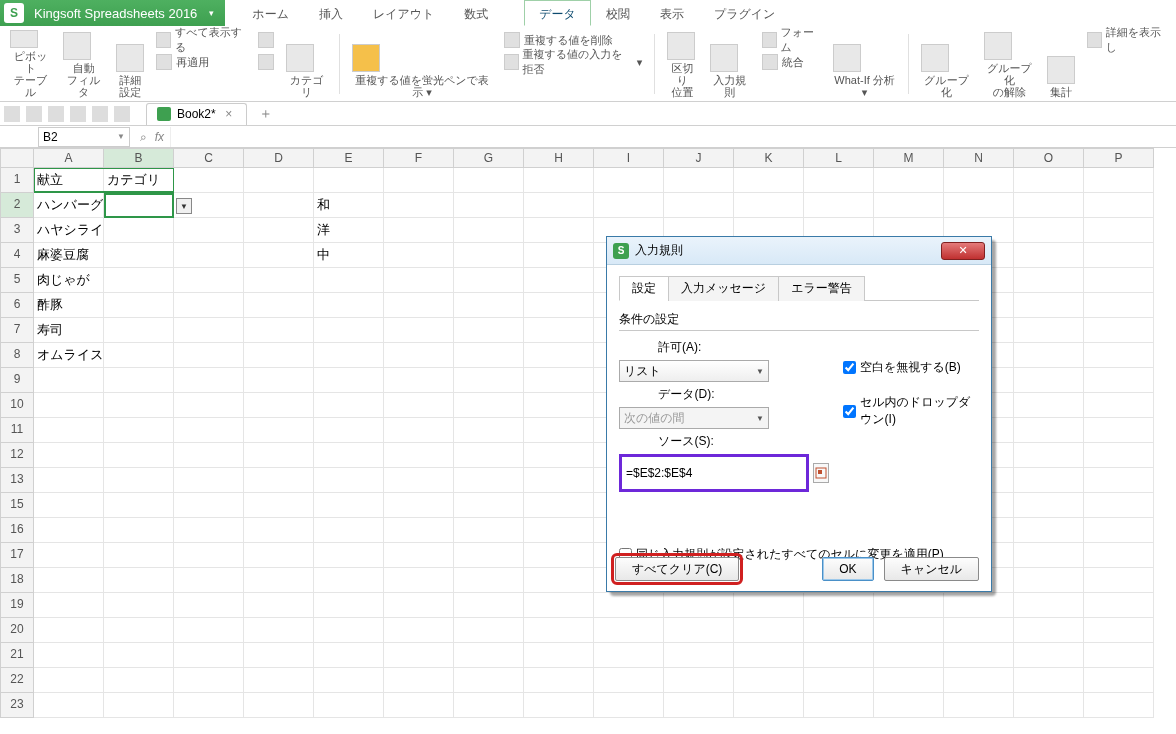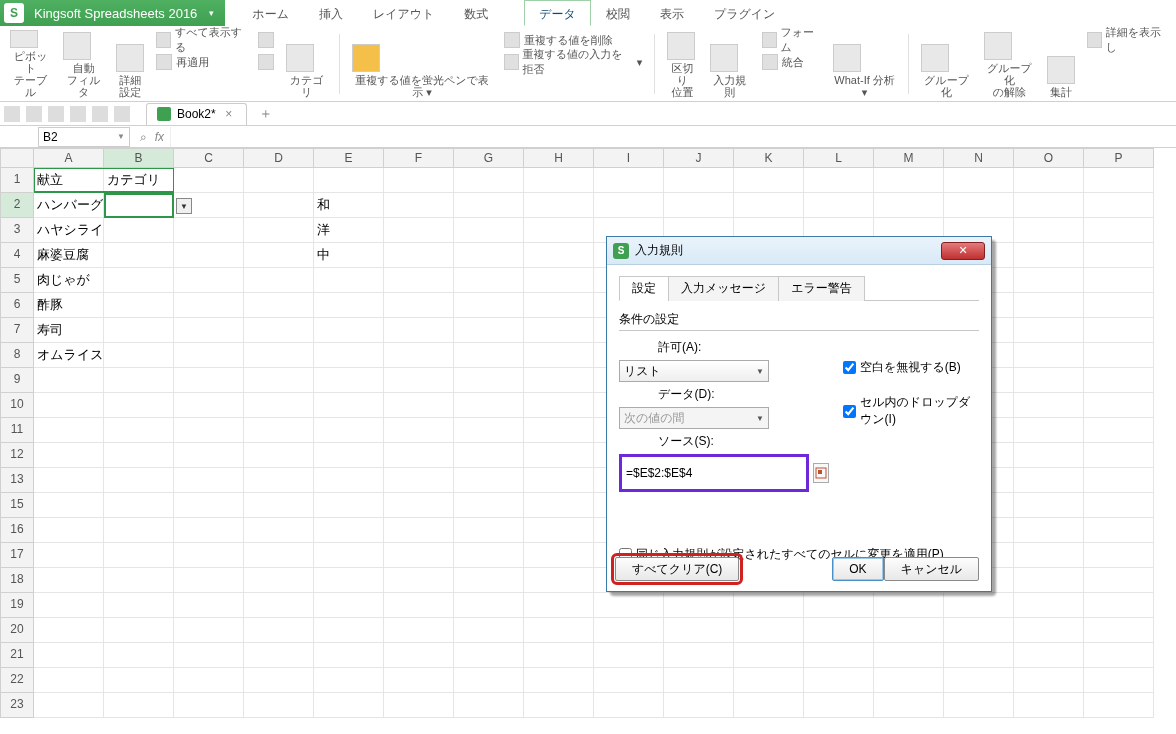--- a/index.html
+++ b/index.html
@@ -76,21 +76,21 @@
 .rangebtn{ width:20px;height:20px;border:1px solid #aaa;background:#f8f8f8;margin-left:4px;display:flex;align-items:center;justify-content:center;}
 .rangebtn svg{width:12px;height:12px;}
 .leftcol{width:210px;}
 .dlg-row2{display:flex;gap:14px;align-items:flex-start;}
 .dlg-chks{display:flex;flex-direction:column;gap:18px;margin-top:24px;}
 .applychk{margin-top:50px;}
 .dlg-buttons{ position:absolute; bottom:10px; left:8px; right:12px; display:flex; align-items:flex-end;}
 .btn{ height:24px; padding:0 16px; border:1px solid #8a8a8a; background:linear-gradient(#fdfdfd,#e8e8e8); font-size:12px; border-radius:2px;}
 .btn.ok{ border:1px solid #4a90c8; box-shadow:0 0 0 1px #9cc8ea inset;}
 .btn.clear{ outline:3px solid #d02020; outline-offset:1px;}
-.dlg-buttons .right{margin-left:auto;display:flex;}
+.dlg-buttons .right{margin-left:auto;display:flex;gap:10px;}
 </style>
 </head>
 <body>
 
 <div class="topstrip">
   <div class="titlebar" style="padding-right:6px;">
     <div class="logo">S</div>
     <div class="title">Kingsoft Spreadsheets 2016</div>
     <div class="dropdown-arrow">▾</div>
   </div>

